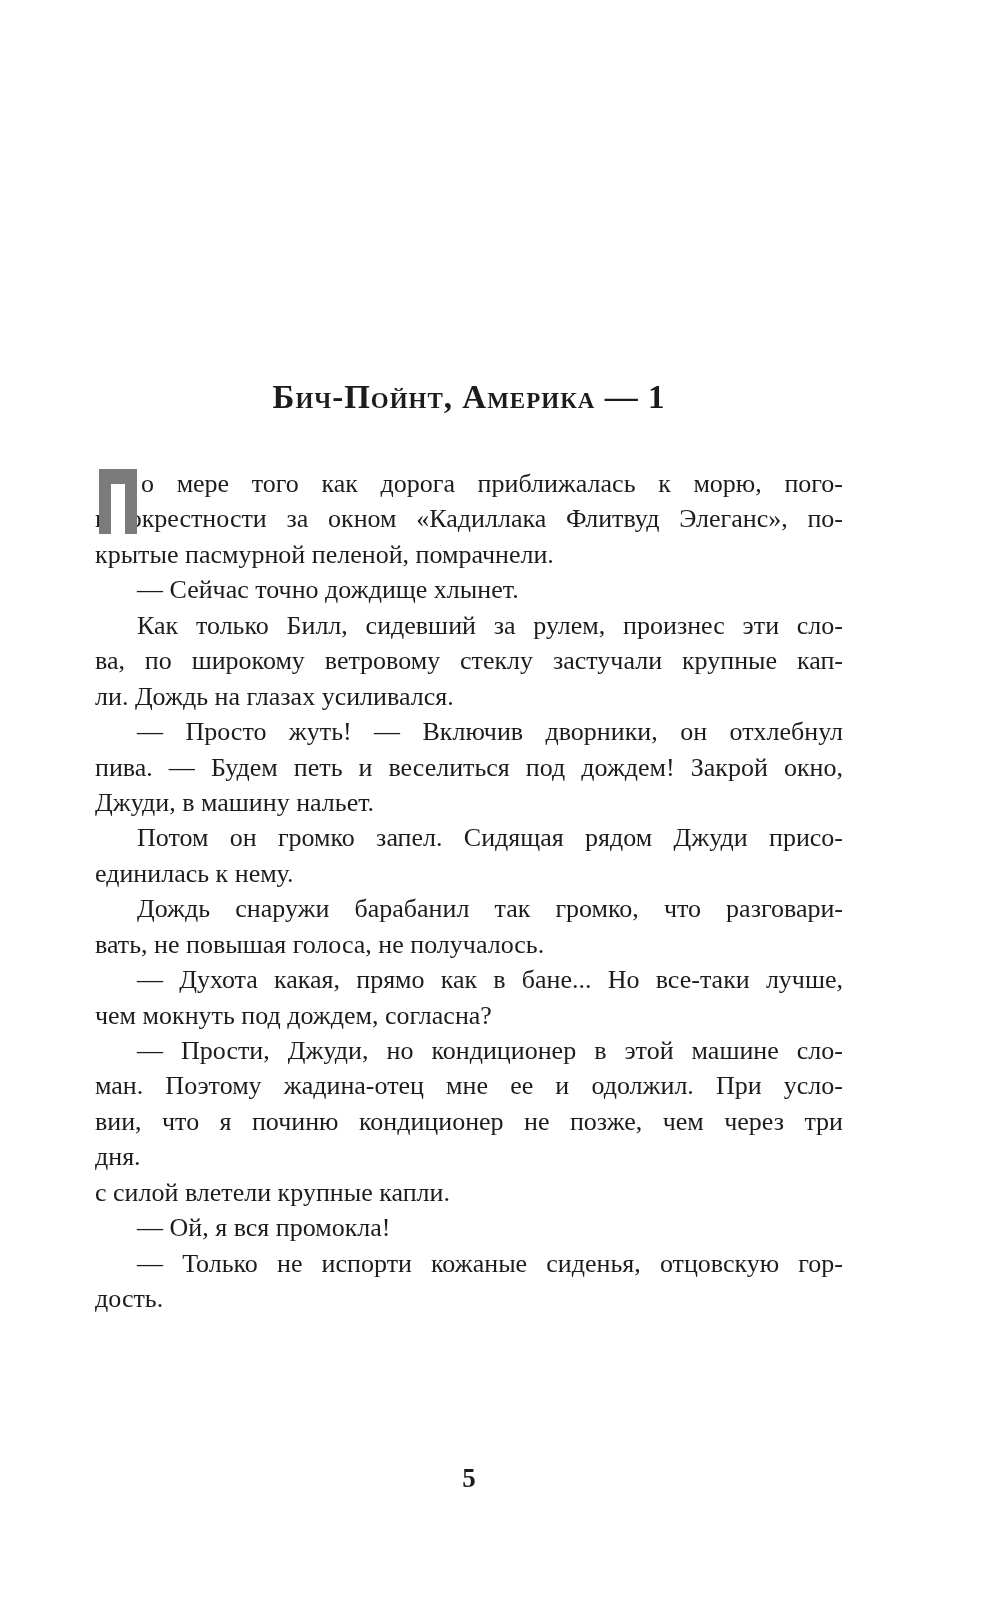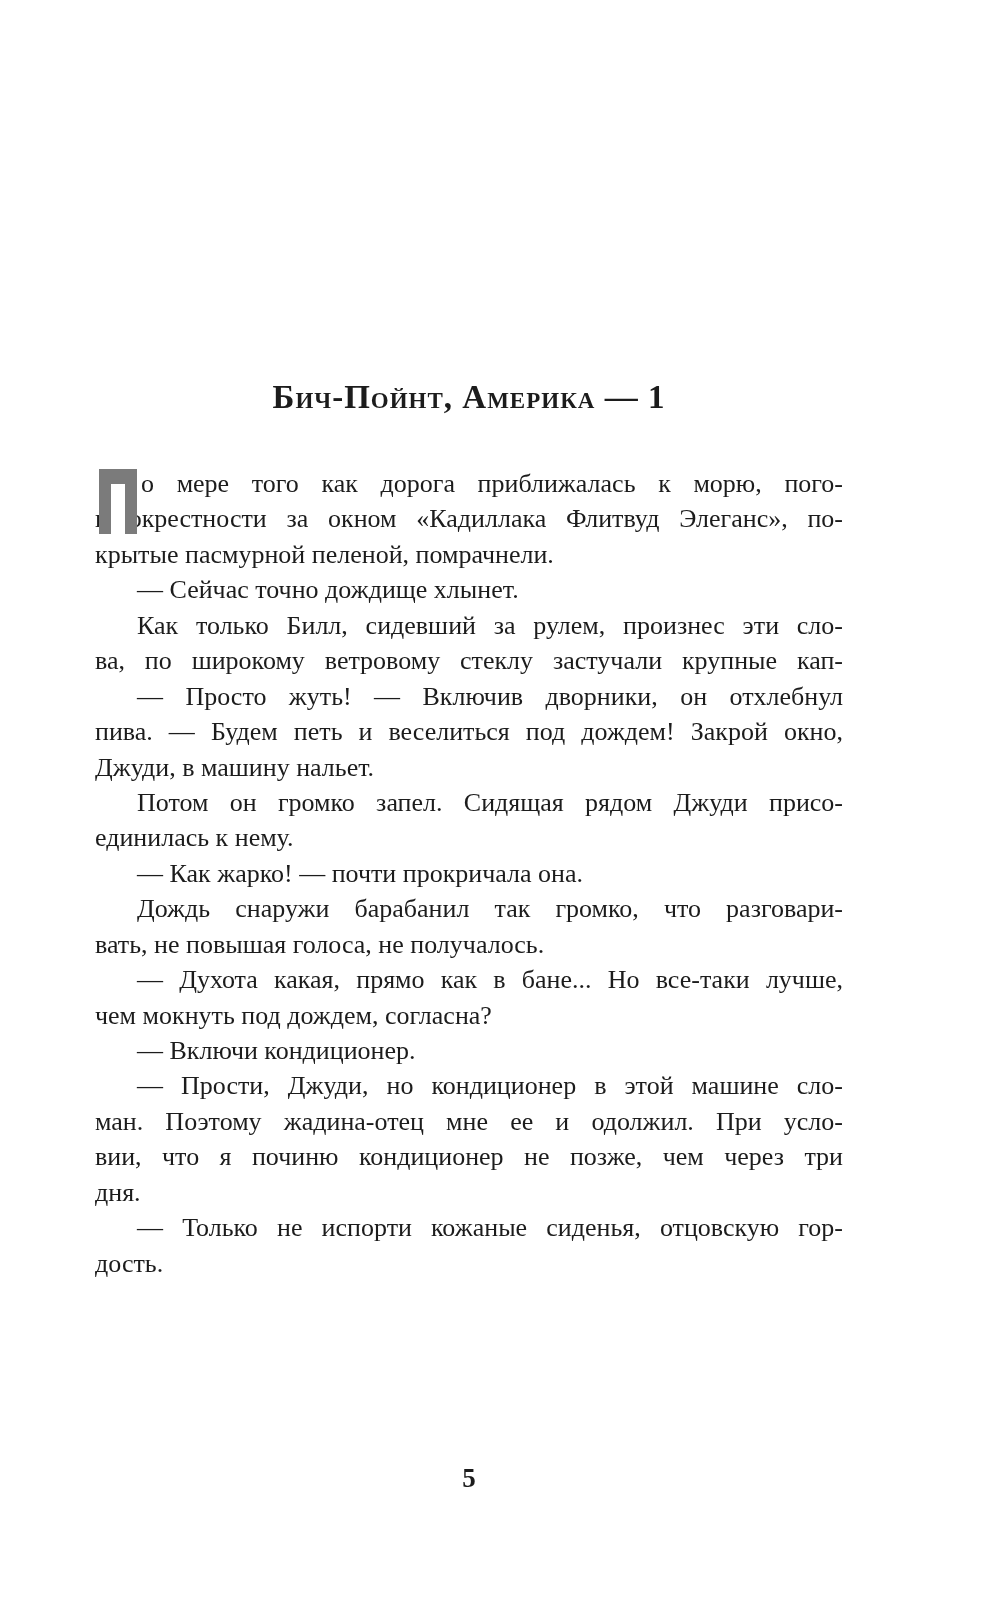--- a/index.html
+++ b/index.html
@@ -84,34 +84,35 @@
   <div class="text-block" id="body-text">
     <div class="dropcap" id="drop-cap" style="border-color: rgb(123, 123, 123);">
       <span class="sr">П</span>
     </div>
   <div class="line just dc">о мере того как дорога приближалась к морю, пого-</div>
       <div class="line just">и окрестности за окном «Кадиллака Флитвуд Элеганс», по-</div>
       <div class="line">крытые пасмурной пеленой, помрачнели.</div>
       <div class="line ind">— Сейчас точно дождище хлынет.</div>
       <div class="line just ind">Как только Билл, сидевший за рулем, произнес эти сло-</div>
       <div class="line just">ва, по широкому ветровому стеклу застучали крупные кап-</div>
+      <div class="line">ли. Дождь на глазах усиливался.</div>
       <div class="line just ind">— Просто жуть! — Включив дворники, он отхлебнул</div>
       <div class="line just">пива. — Будем петь и веселиться под дождем! Закрой окно,</div>
       <div class="line">Джуди, в машину нальет.</div>
       <div class="line just ind">Потом он громко запел. Сидящая рядом Джуди присо-</div>
       <div class="line">единилась к нему.</div>
-      <div class="line ind">— Как жарко! — почти прокричала она.</div>
       <div class="line just ind">Дождь снаружи барабанил так громко, что разговари-</div>
       <div class="line">вать, не повышая голоса, не получалось.</div>
       <div class="line just ind">— Духота какая, прямо как в бане... Но все-таки лучше,</div>
       <div class="line">чем мокнуть под дождем, согласна?</div>
-      <div class="line ind">— Включи кондиционер.</div>
       <div class="line just ind">— Прости, Джуди, но кондиционер в этой машине сло-</div>
       <div class="line just">ман. Поэтому жадина-отец мне ее и одолжил. При усло-</div>
       <div class="line just">вии, что я починю кондиционер не позже, чем через три</div>
       <div class="line">дня.</div>
+      <div class="line">с силой влетели крупные капли.</div>
+      <div class="line ind">— Ой, я вся промокла!</div>
       <div class="line just ind">— Только не испорти кожаные сиденья, отцовскую гор-</div>
       <div class="line">дость.</div>
     </div>
 
   <div class="page-number">5</div>
 
 </div>
 
 </body></html>

